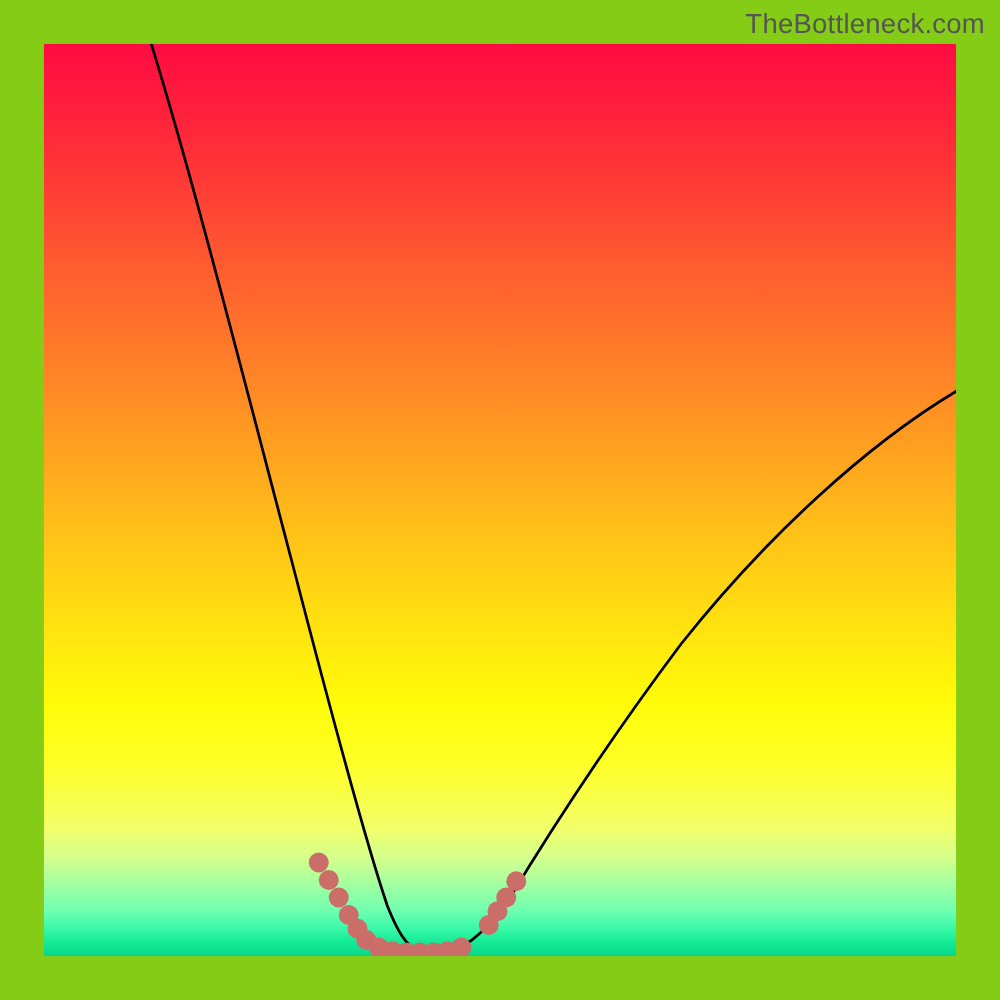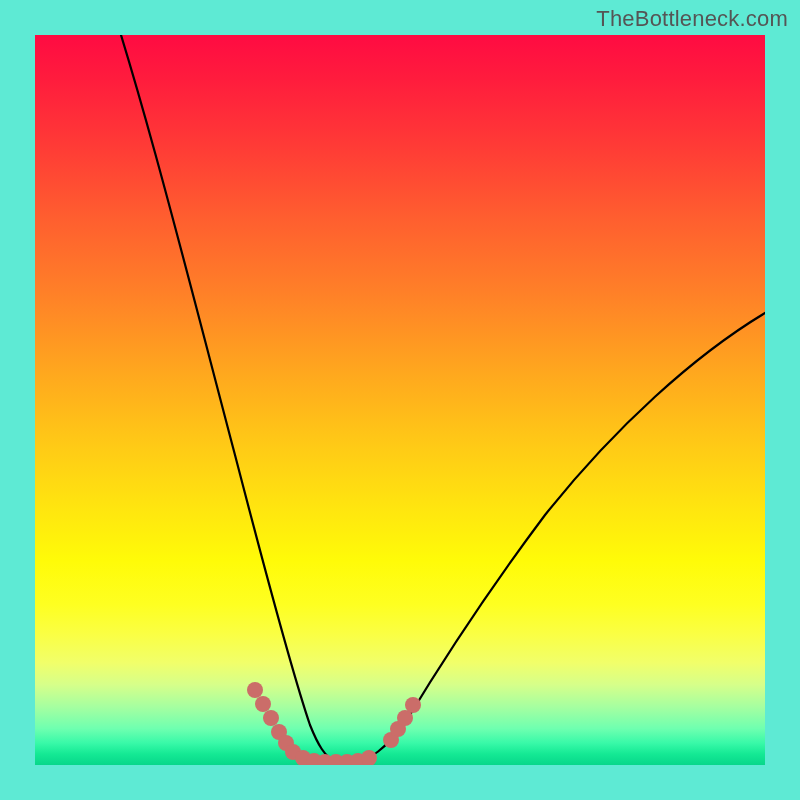--- a/index.html
+++ b/index.html
@@ -8,21 +8,21 @@
     width: 800px;
     height: 800px;
     background: #000;
     overflow: hidden;
     font-family: Arial, Helvetica, sans-serif;
   }
   .stage {
     position: relative;
     width: 800px;
     height: 800px;
-    background: #5eead4;
+    background: #84cc16;
   }
   .plot-area {
     position: absolute;
     left: 35px;
     top: 35px;
     width: 730px;
     height: 730px;
     overflow: hidden;
   }
   .gradient-bg {

